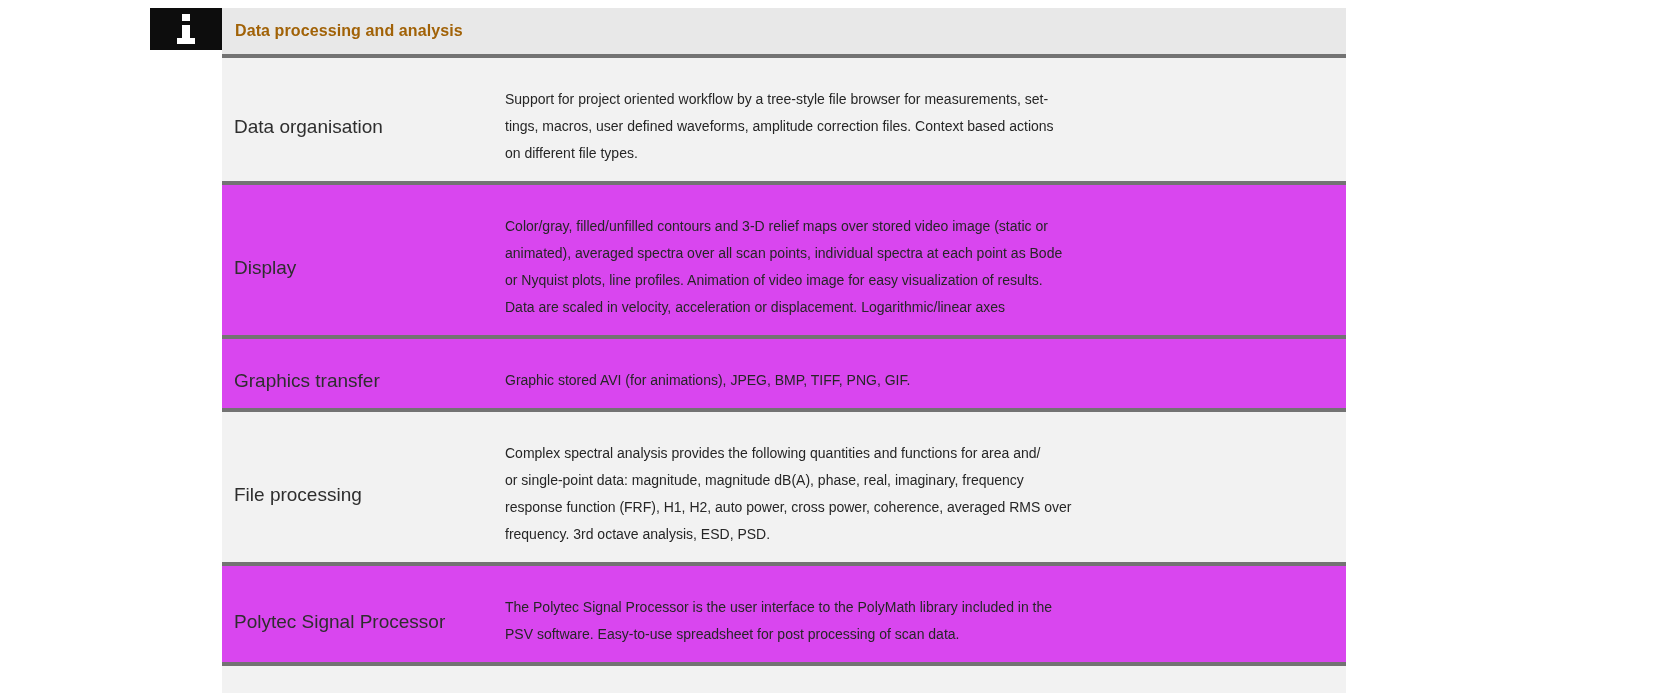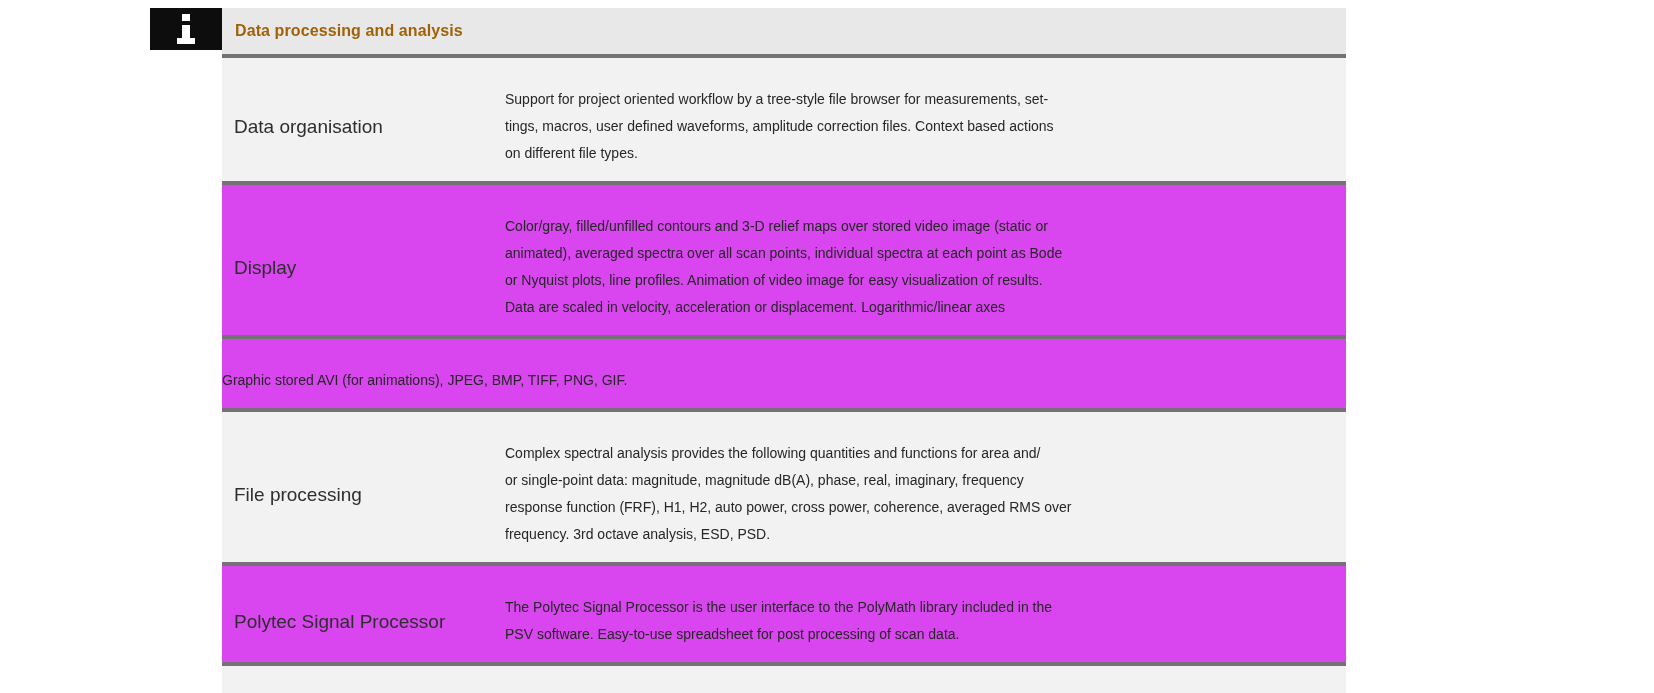--- a/index.html
+++ b/index.html
@@ -102,20 +102,21 @@
     <div class="spec-row shade-dark">
       <div class="cell-label">Display</div>
       <div class="cell-value">Color/gray, filled/unfilled contours and 3-D relief maps over stored video image (static or
 animated), averaged spectra over all scan points, individual spectra at each point as Bode
 or Nyquist plots, line profiles. Animation of video image for easy visualization of results.
 Data are scaled in velocity, acceleration or displacement. Logarithmic/linear axes</div>
     </div>
 
 
     <div class="spec-row shade-dark">
+      <div class="cell-label">Graphics transfer</div>
       <div class="cell-value">Graphic stored AVI (for animations), JPEG, BMP, TIFF, PNG, GIF.</div>
     </div>
 
     <div class="spec-row shade-light">
       <div class="cell-label">File processing</div>
       <div class="cell-value">Complex spectral analysis provides the following quantities and functions for area and/
 or single-point data: magnitude, magnitude dB(A), phase, real, imaginary, frequency
 response function (FRF), H1, H2, auto power, cross power, coherence, averaged RMS over
 frequency. 3rd octave analysis, ESD, PSD.</div>
     </div>

